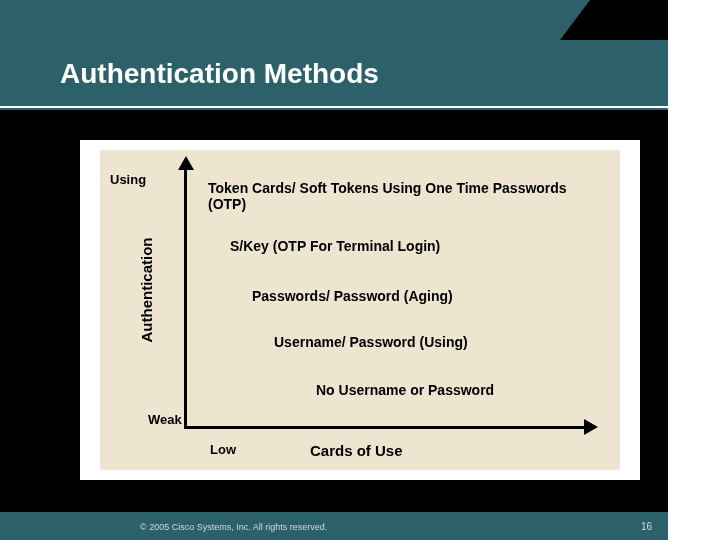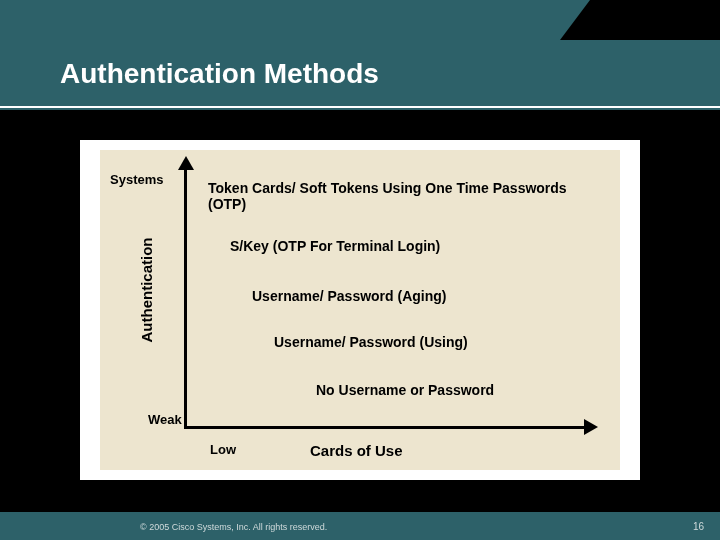--- a/index.html
+++ b/index.html
@@ -1,18 +1,18 @@
 <!DOCTYPE html>
 <html><head>
 <meta charset="utf-8">
 <style>
   * { margin: 0; padding: 0; box-sizing: border-box; }
   html, body { width: 720px; height: 540px; font-family: Arial, Helvetica, sans-serif; }
   .slide {
-    width: 720px; height: 540px; background: #000; position: relative; overflow: hidden;
+    width: 668px; height: 540px; background: #000; position: relative; overflow: hidden;
   }
   .title-bar {
     position: absolute; top: 0; left: 0; width: 720px; height: 110px;
     background: #2d6169;
   }
   .title-bar::after {
     content: ""; position: absolute; right: 0; top: 0; width: 160px; height: 40px;
     background: #000;
     clip-path: polygon(30px 0, 160px 0, 160px 40px, 0 40px);
   }
@@ -73,30 +73,30 @@
   <div class="content-area"></div>
 
   <div class="diagram">
     <div class="y-axis"></div>
     <div class="y-arrow"></div>
     <div class="x-axis"></div>
     <div class="x-arrow"></div>
 
     <div class="y-label-rot">Authentication</div>
 
-    <div class="lbl" style="left:10px; top:22px;">Systems</div>
+    <div class="lbl" style="left:10px; top:22px;">Using</div>
     <div class="lbl" style="left:16px; top:262px;margin-left:32px;">Weak</div>
 
     <div class="lbl" style="left:110px; top:292px;">Low</div>
     <div class="x-title">Cards of Use</div>
     <div class="lbl" style="left:404px; top:292px;margin-top:41px;">High</div>
 
     <div class="method" style="left:108px; top:30px; white-space:normal; width:380px;">Token Cards/ Soft Tokens Using One Time Passwords (OTP)</div>
     <div class="method" style="left:130px; top:88px;">S/Key (OTP For Terminal Login)</div>
-    <div class="method" style="left:152px; top:138px;">Username/ Password (Aging)</div>
+    <div class="method" style="left:152px; top:138px;">Passwords/ Password (Aging)</div>
     <div class="method" style="left:174px; top:184px;">Username/ Password (Using)</div>
     <div class="method" style="left:196px; top:232px;padding-left:20px;">No Username or Password</div>
   </div>
 
   <div class="footer"></div>
   <div class="copyright">© 2005 Cisco Systems, Inc. All rights reserved.</div>
   <div class="pagenum">16</div>
 </div>
 
 </body></html>

